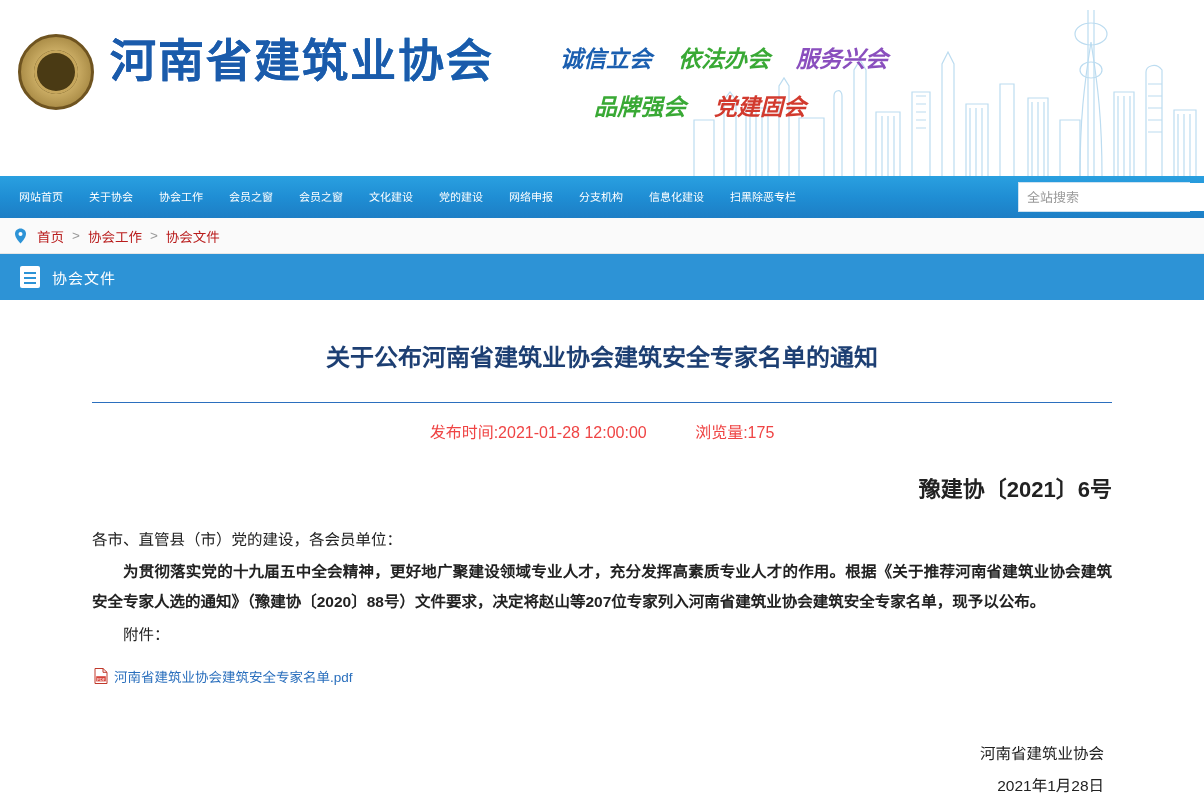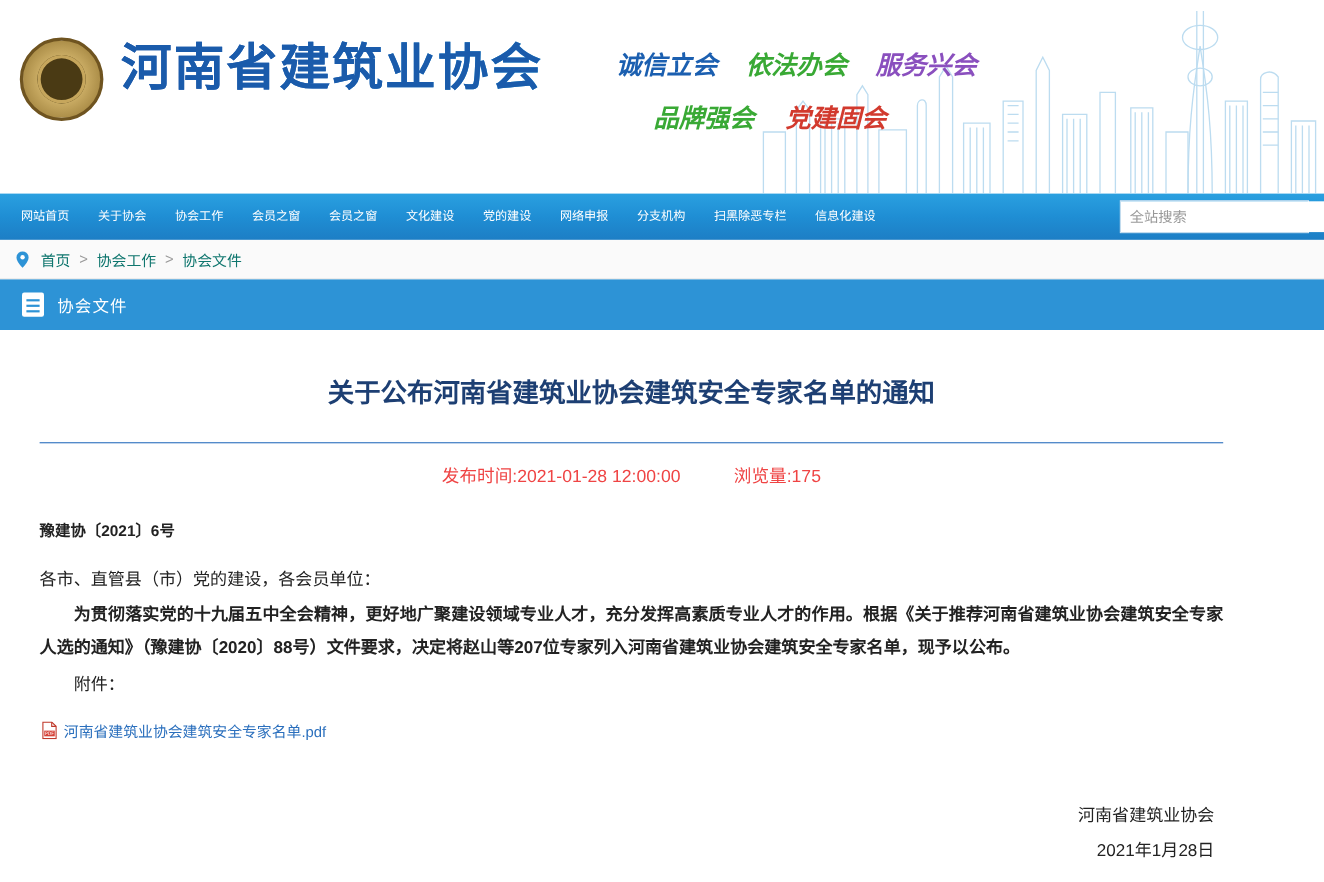--- a/index.html
+++ b/index.html
@@ -147,21 +147,21 @@
     height: 36px;
     background: #fafafa;
     border-bottom: 1px solid #e6e6e6;
     display: flex;
     align-items: center;
     padding-left: 14px;
     font-size: 13.5px;
     color: #444;
   }
   .pin-icon { margin-right: 8px; display: inline-flex; }
-  .crumb { color: #0f766e; margin: 0 2px; }
+  .crumb { color: #b91c1c; margin: 0 2px; }
   .crumb-sep { color: #999; margin: 0 6px; }
 
   
   .section-bar {
     height: 46px;
     background: #2d93d6;
     display: flex;
     align-items: center;
     padding-left: 20px;
     color: #fff;
@@ -180,41 +180,41 @@
     left: 4px;
     width: 12px; height: 2px;
     background: #2d93d6;
   }
   .section-icon::before { top: 6px; }
   .section-icon::after { top: 11px; box-shadow: 0 5px 0 #2d93d6; }
   .section-title { font-size: 15px; letter-spacing: 1px; }
 
   
   .article {
-    padding: 40px 92px 0 36px;
+    padding: 40px 92px 0 92px;
   }
   .article-title {
     text-align: center;
     font-size: 24px;
     font-weight: bold;
     color: #1d3f73;
     line-height: 1.5;
     padding-bottom: 26px;
     border-bottom: 1px solid #2b6fbe;
   }
   .meta {
     text-align: center;
     padding: 16px 0 4px 0;
     font-size: 16px;
     color: #ef4444;
   }
   .meta span { margin: 0 22px; }
   .doc-no {
-    text-align: left;
-    font-size: 14px;
+    text-align: right;
+    font-size: 22px;
     font-weight: bold;
     color: #222;
     margin-top: 24px;
     margin-bottom: 22px;
   }
   .body-text {
     font-size: 15.5px;
     color: #222;
     line-height: 1.95;
     text-align: justify;
@@ -312,22 +312,22 @@
     <div class="nav-items">
       <div class="nav-item">网站首页</div>
       <div class="nav-item">关于协会</div>
       <div class="nav-item">协会工作</div>
       <div class="nav-item">会员之窗</div>
       <div class="nav-item">会员之窗</div>
       <div class="nav-item">文化建设</div>
       <div class="nav-item">党的建设</div>
       <div class="nav-item">网络申报</div>
       <div class="nav-item">分支机构</div>
+      <div class="nav-item">信息化建设</div>
       <div class="nav-item">扫黑除恶专栏</div>
-      <div class="nav-item">信息化建设</div>
     </div>
     <div class="search-box">
       <input class="search-input" type="text" placeholder="全站搜索" style="">
 
     </div>
   </div>
 
   <div class="breadcrumb">
     <span class="pin-icon">
       <svg width="13" height="16" viewBox="0 0 13 16">

